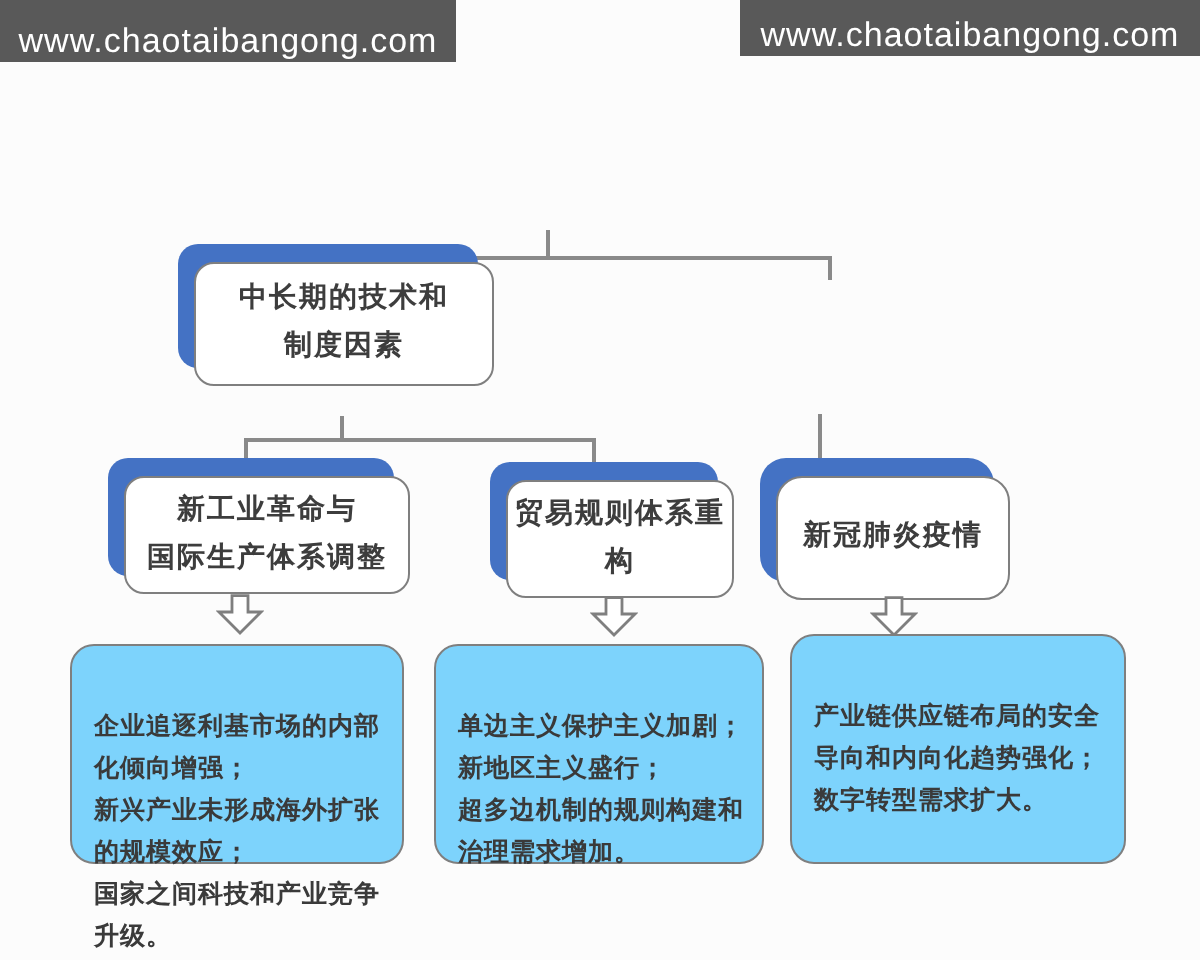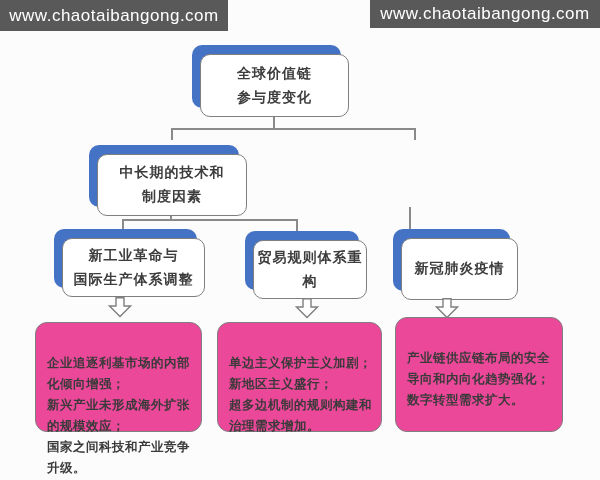--- a/index.html
+++ b/index.html
@@ -5,44 +5,44 @@
   html,body{margin:0;padding:0;}
   .stage{
     position:relative;width:600px;height:480px;
     background:#fcfcfc;overflow:hidden;
     font-family:"Liberation Serif","DejaVu Serif",serif;
   }
   
   .banner{
     position:absolute;background:#595959;color:#fff;
     font-family:"Liberation Sans","DejaVu Sans",sans-serif;
-    font-size:17px;display:flex;align-items:center;justify-content:center;
+    font-size:17px;display:flex;align-items:flex-end;justify-content:center;
     letter-spacing:.5px;
   }
   .banner.top{right:0;top:9;width:230px;height:28px;}
   .banner.bottom{left:0;top:443;width:228px;height:31px;}
   
   .node{
     position:absolute;background:#fff;
     border:1.5px solid #7f7f7f;border-radius:10px;
     box-shadow:-8px -9px 0 0 #4472C4;
     display:flex;align-items:center;justify-content:center;
     text-align:center;color:#3d3d3d;font-weight:bold;
     font-size:14px;line-height:24px;letter-spacing:1px;
     white-space:pre-line;
   }
   .n-root {left:200px;top:54px;width:147px;height:61px;}
-  .n-l2a  {left:97px;top:154px;width:148px;height:60px;}
+  .n-l2a  {left:97px;top:131px;width:148px;height:60px;}
   .n-l2b  {left:302px;top:147px;width:148px;height:60px;}
   .n-l3a  {left:62px;top:238px;width:141px;height:57px;}
   .n-l3b  {left:253px;top:240px;width:112px;height:57px;}
-  .n-l3c  {left:401px;top:238px;width:115px;height:60px;}
+  .n-l3c  {left:388px;top:238px;width:115px;height:60px;border-radius:13px;}
   
   .detail{
-    position:absolute;background:#ec4899;
+    position:absolute;background:#7dd3fc;
     border:1.5px solid #7f7f7f;border-radius:12px;
     color:#3a3a3a;font-weight:bold;font-size:12.5px;line-height:21px;
     padding:9px 9px 16px 11px;box-sizing:border-box;
     white-space:pre-line;text-align:left;letter-spacing:.5px;
   }
   .d-a{left:35px;top:322px;width:167px;height:110px;}
   .d-b{left:217px;top:322px;width:165px;height:110px;}
   .d-c{left:395px;top:317px;width:168px;height:115px;}
   
   .v-line,.h-line{position:absolute;background:#8a8a8a;}
@@ -79,24 +79,20 @@
   <div class="h-line c2"></div>
   <div class="v-line c3"></div>
   <div class="v-line c4"></div>
 
   <div class="v-line c5"></div>
   <div class="h-line c6"></div>
   <div class="v-line c7"></div>
   <div class="v-line c8"></div>
   <div class="v-line c9"></div>
 
-  <div class="node n-root">
-    <span>全球价值链
-参与度变化</span>
-  </div>
 
   <div class="node n-l2a">
     <span>中长期的技术和
 制度因素</span>
   </div>
 
   <div class="node n-l3b">
     <span>贸易规则体系重构</span>
   </div>
   <div class="node n-l3a">

